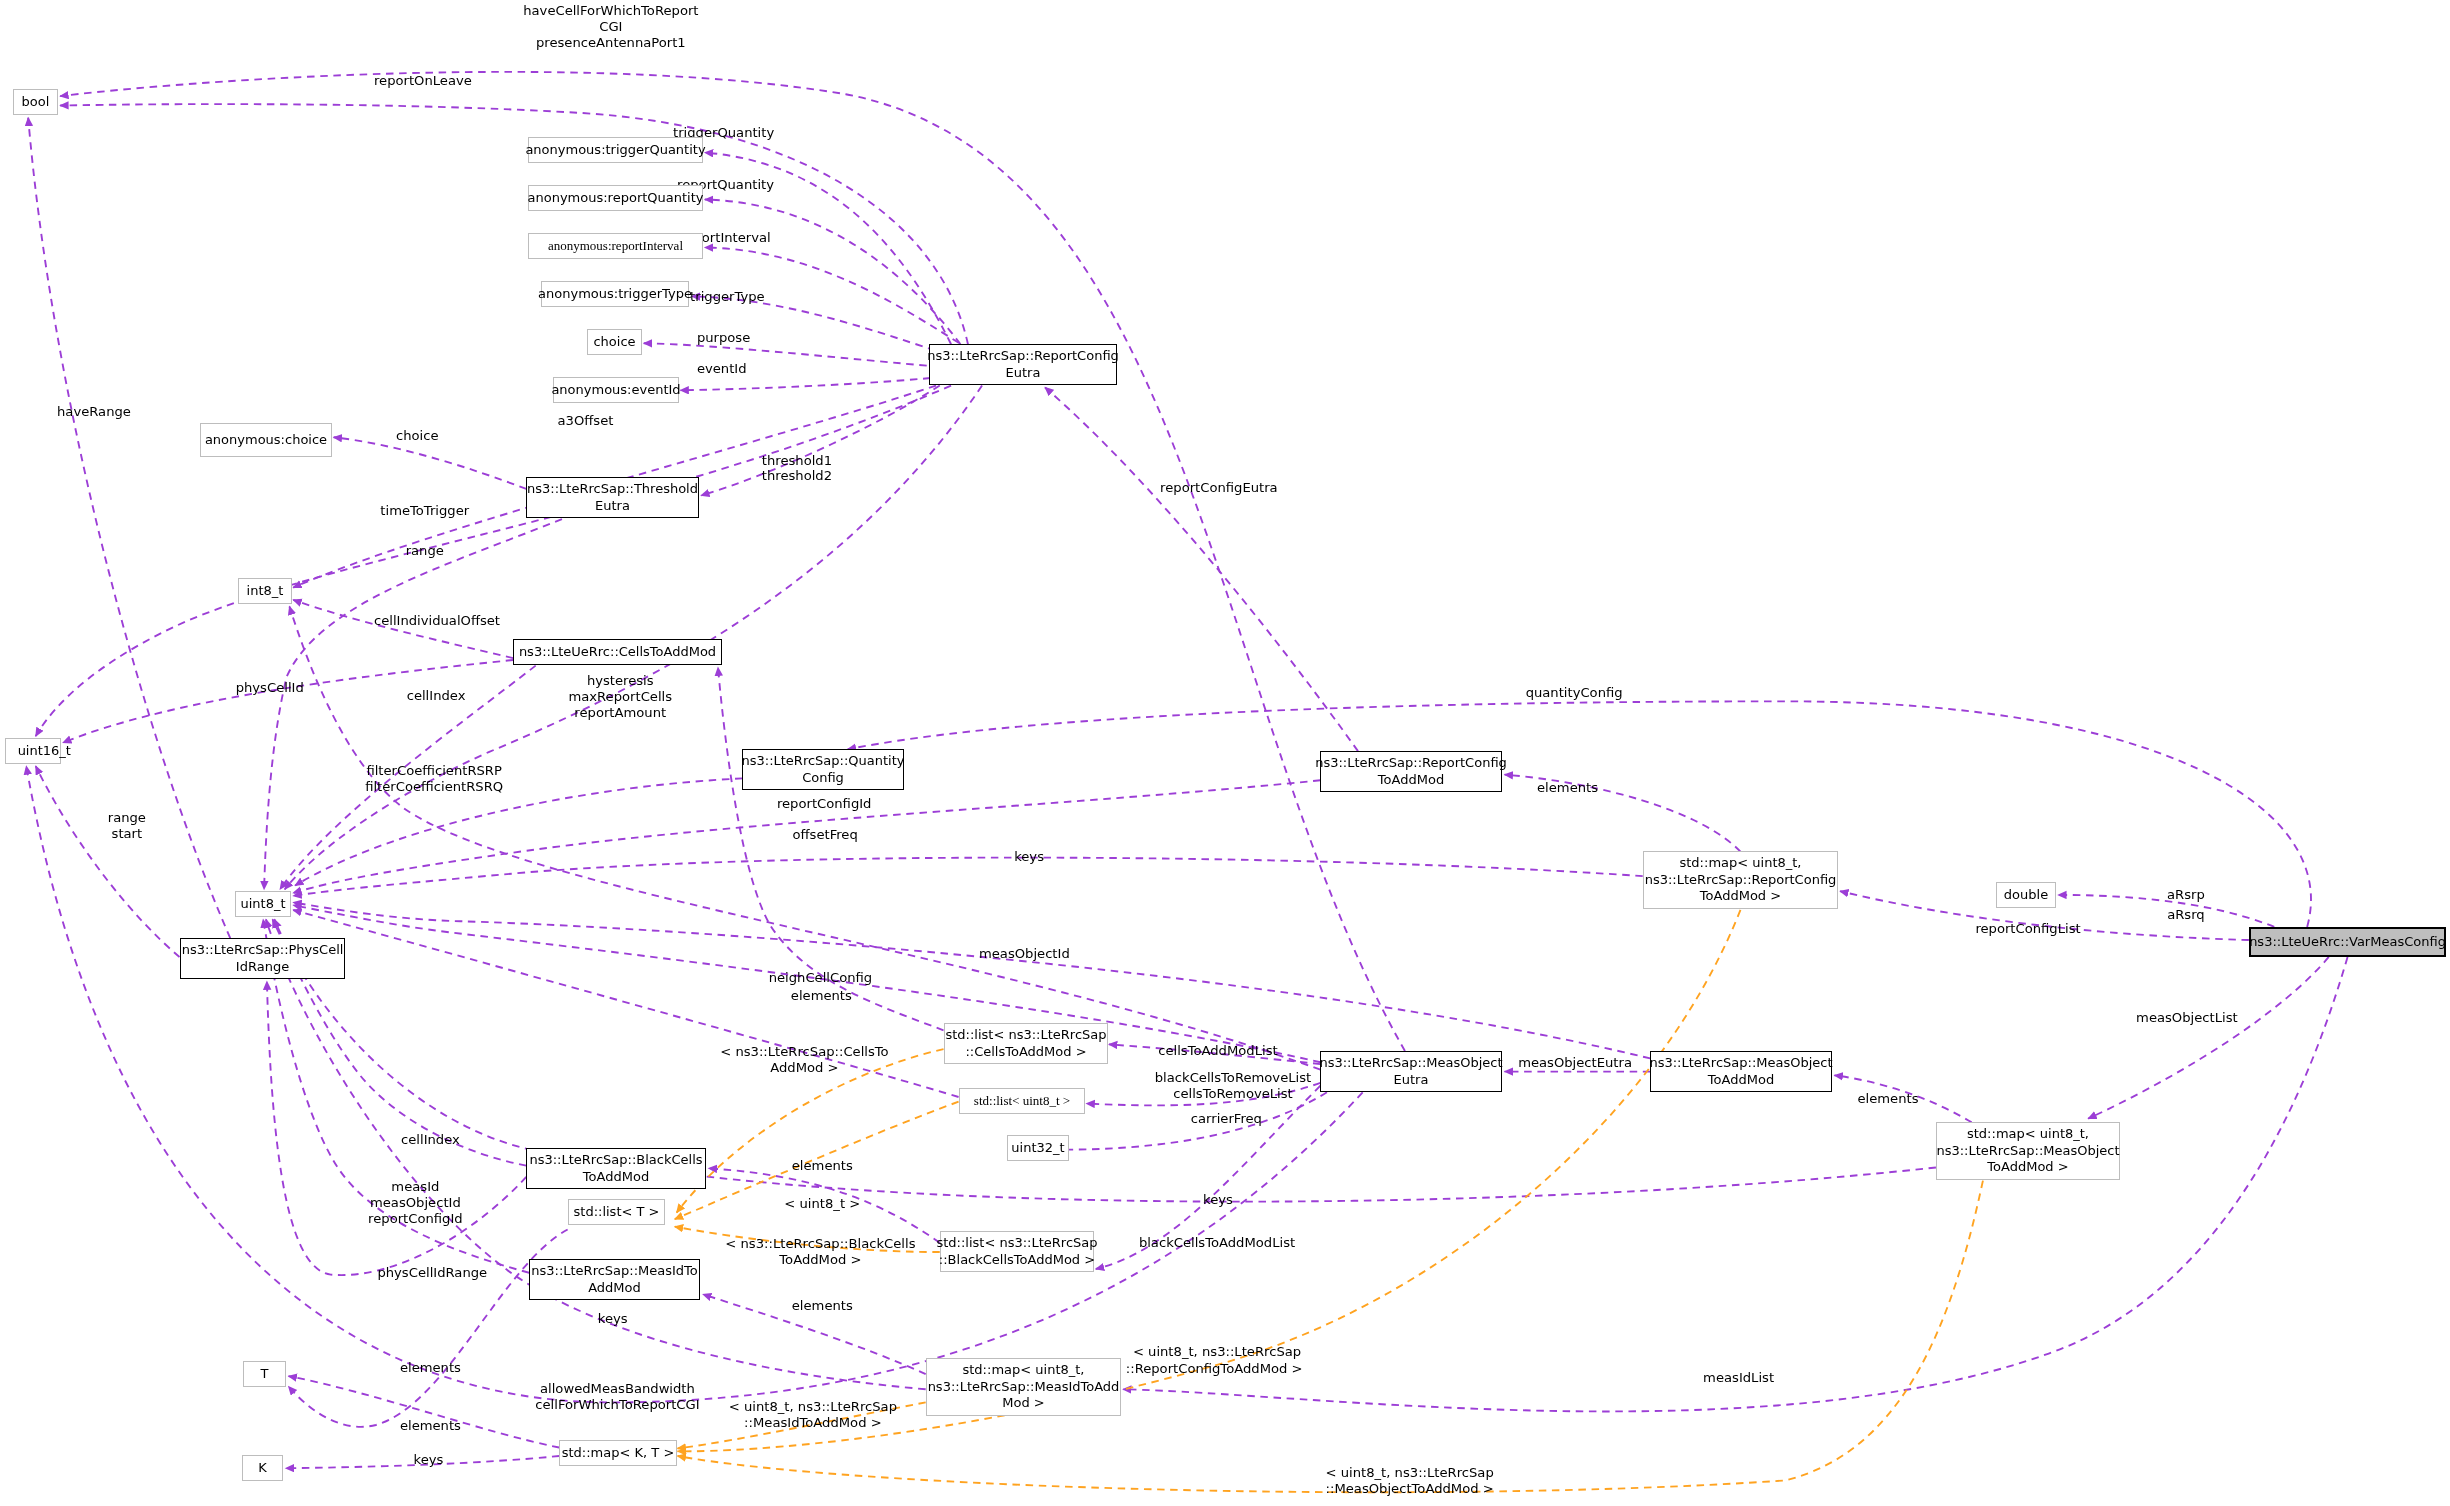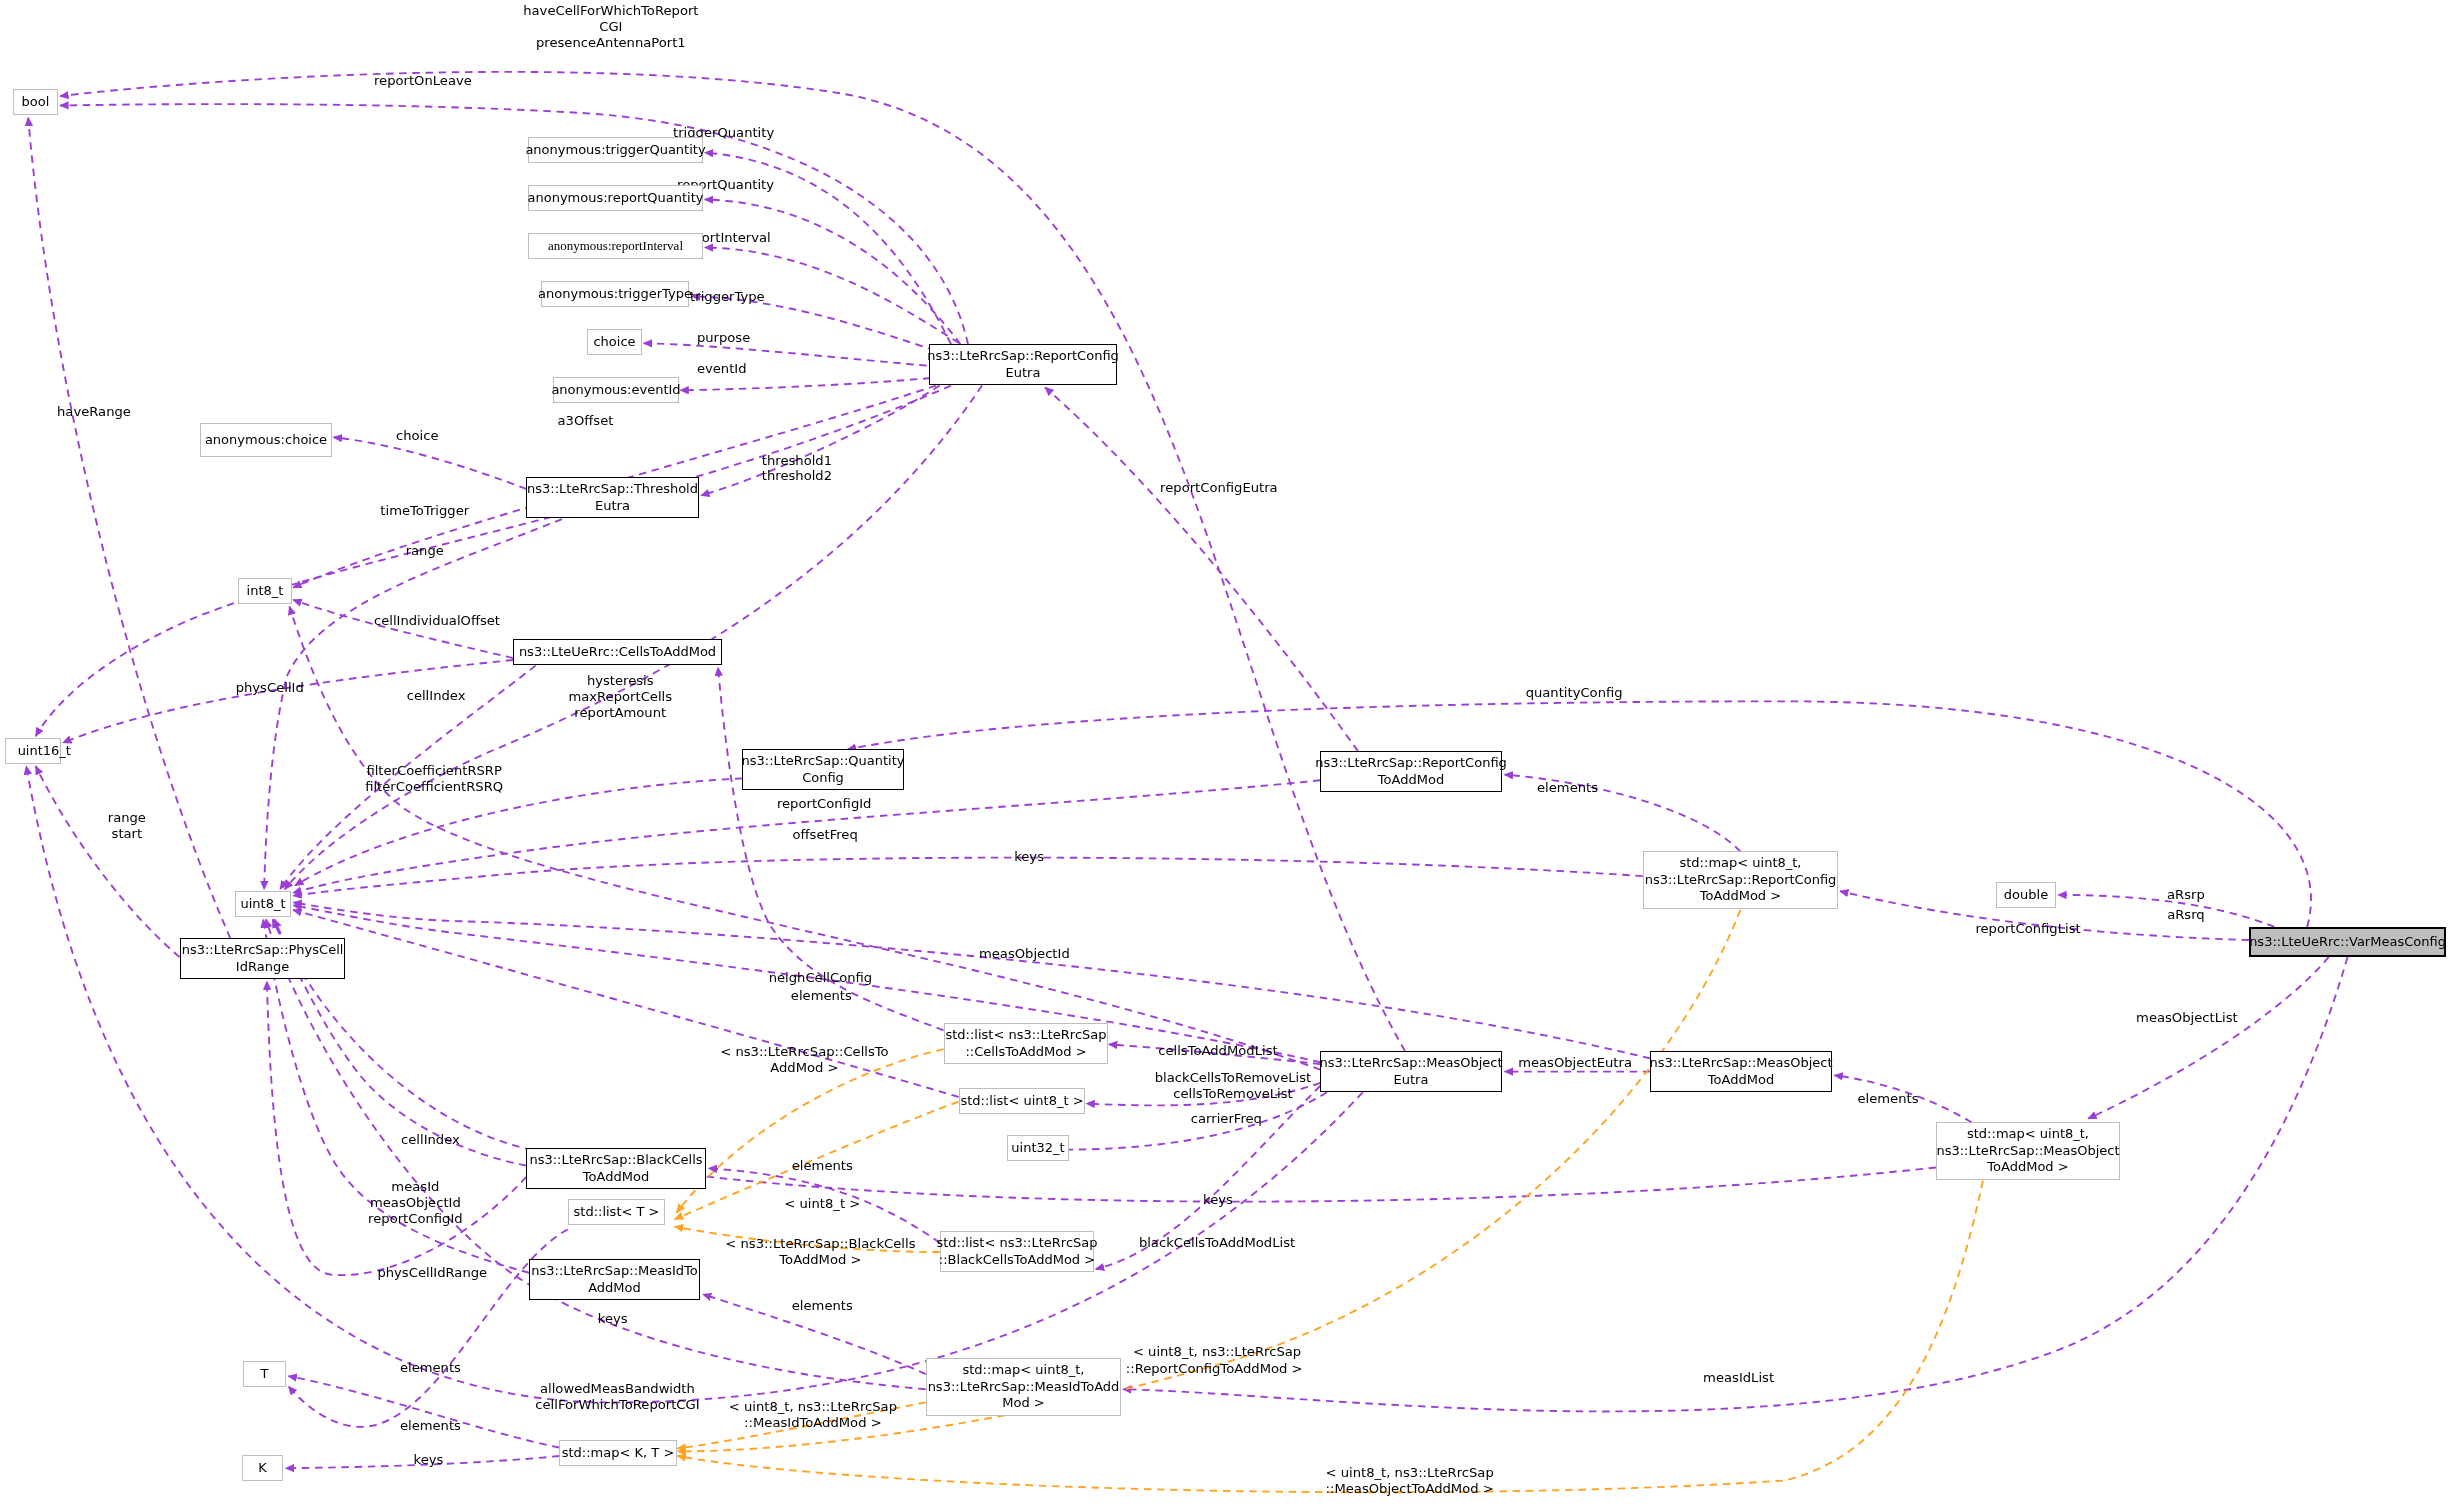--- a/index.html
+++ b/index.html
@@ -243,21 +243,21 @@
         <span>uint8_t</span>
       </div>
       <div class="node class" style="left: 180px; top: 938px; width: 165px; height: 41px;">
         <span>ns3::LteRrcSap::PhysCell</span>
         <span>IdRange</span>
       </div>
       <div class="node plain" style="left: 944px; top: 1023px; width: 164px; height: 41px;">
         <span>std::list&lt; ns3::LteRrcSap</span>
         <span>::CellsToAddMod &gt;</span>
       </div>
-      <div class="node plain" style="left: 959px; top: 1088px; width: 126px; height: 26px;">
+      <div class="node plain" style="left: 959px; top: 1088px; width: 126px; height: 26px; font-family: Liberation Serif, serif;">
         <span>std::list&lt; uint8_t &gt;</span>
       </div>
       <div class="node plain" style="left: 987px; top: 1135px; width: 62px; height: 26px; margin-left: 20px;">
         <span>uint32_t</span>
       </div>
       <div class="node class" style="left: 1320px; top: 1051px; width: 182px; height: 41px;">
         <span>ns3::LteRrcSap::MeasObject</span>
         <span>Eutra</span>
       </div>
       <div class="node class" style="left: 1650px; top: 1051px; width: 182px; height: 41px;">

